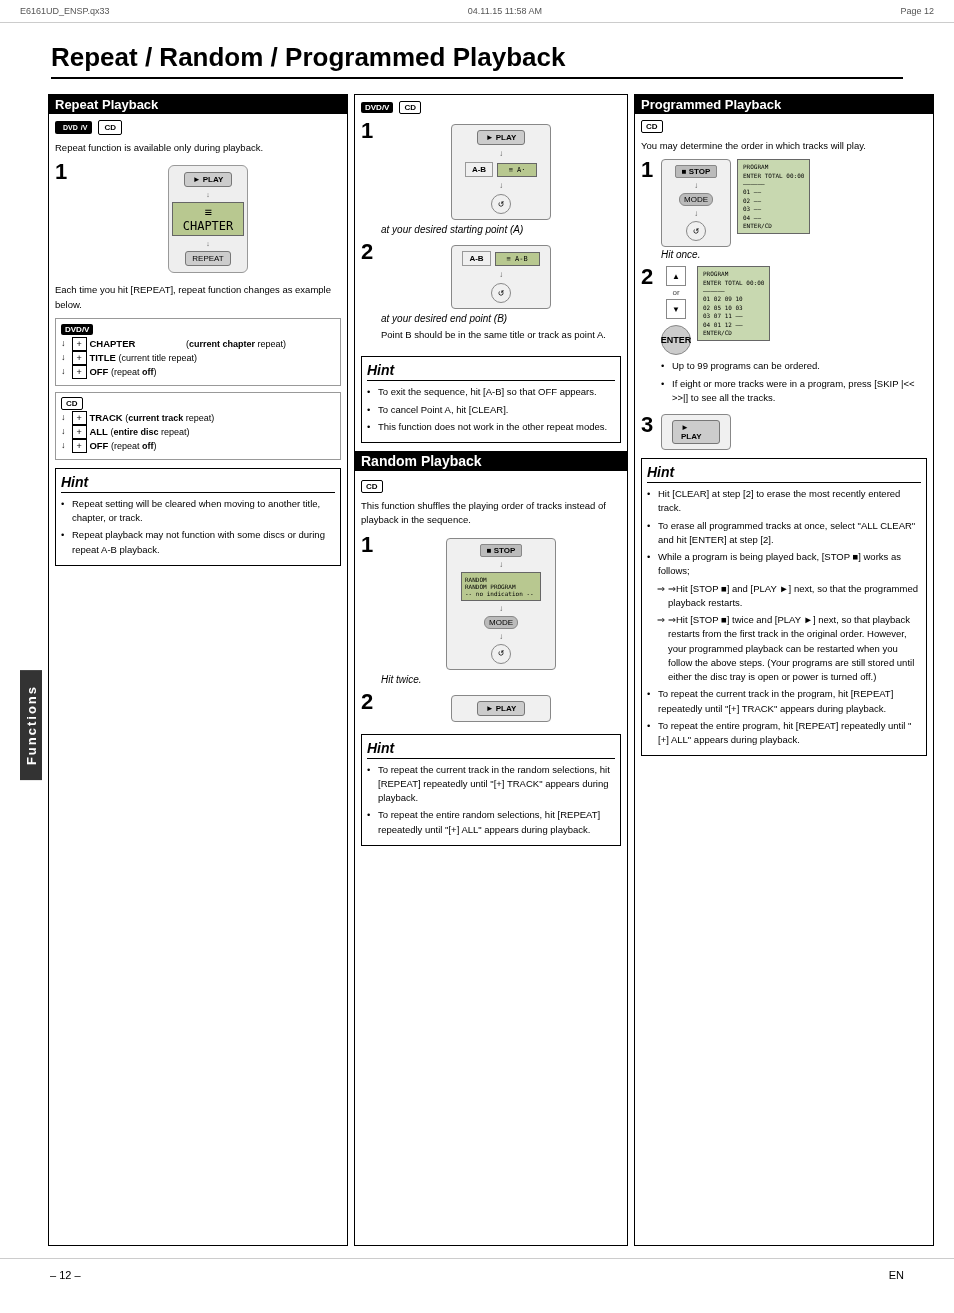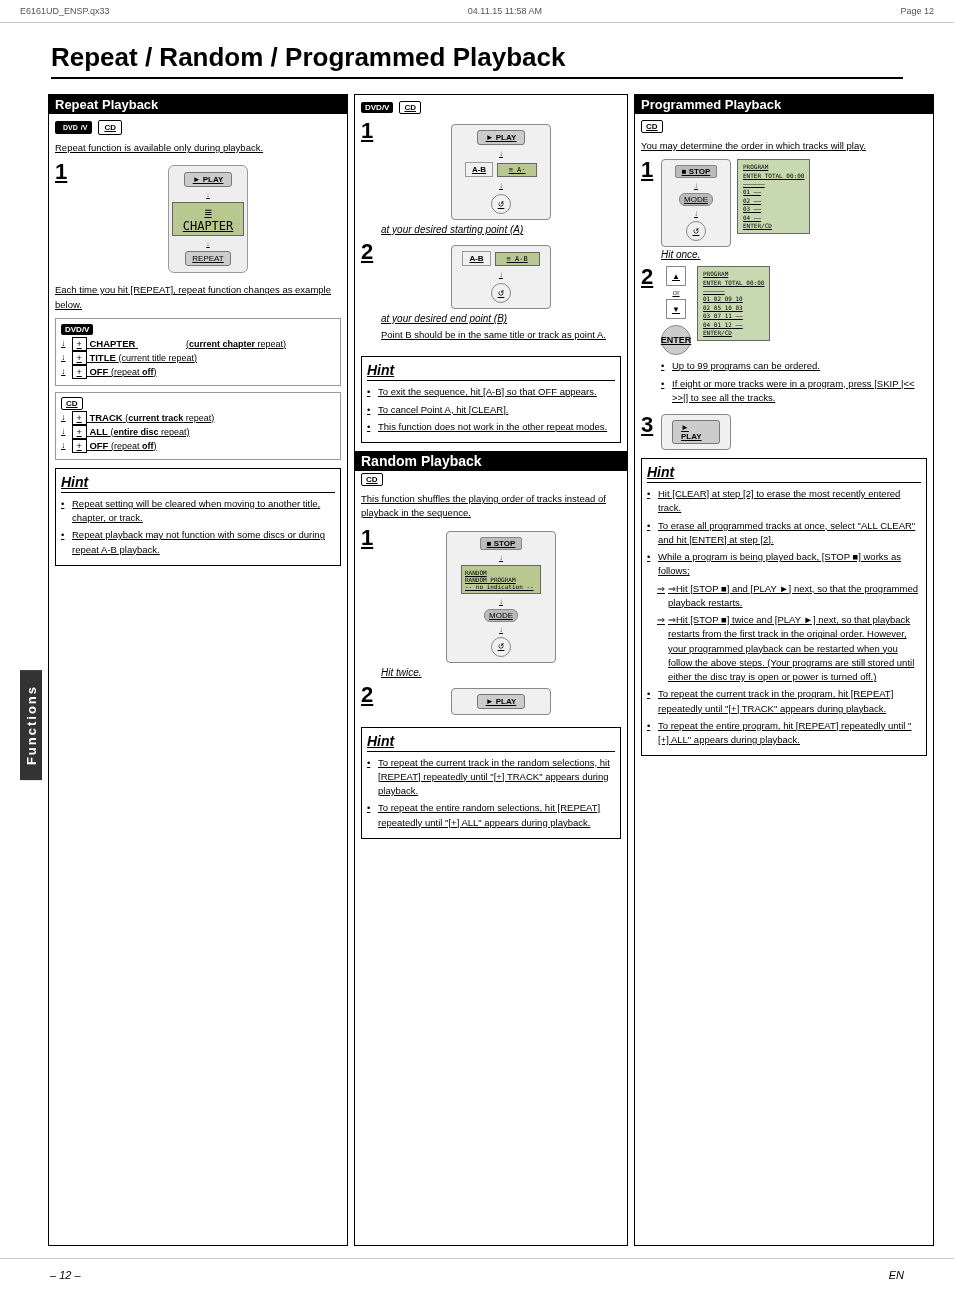--- a/index.html
+++ b/index.html
@@ -25,21 +25,20 @@
       font-weight: bold;
       padding: 12px 20px 8px 20px;
       border-bottom: 2px solid #000;
       margin: 0 20px;
     }
     .column {
       flex: 1;
       border: 1.5px solid #000;
       padding: 6px;
       position: relative;
-      text-decoration: underline;
     }
     .column-title {
       font-size: 13px;
       font-weight: bold;
       background: #000;
       color: #fff;
       padding: 2px 6px;
       margin: -6px -6px 6px -6px;
       display: block;
     }
@@ -126,21 +125,21 @@
       min-width: 30px;
       text-align: center;
     }
     .body-text { font-size: 9.5px; line-height: 1.5; margin-bottom: 6px; }
     .sub-section-title {
       font-size: 14px;
       font-weight: bold;
       background: #000;
       color: #fff;
       padding: 2px 6px;
-      margin: 8px -6px 2px -6px;
+      margin: 8px -6px 9px -6px;
     }
     .page-footer {
       text-align: center;
       padding: 10px;
       font-size: 11px;
       border-top: 1px solid #ccc;
       margin-top: 8px;
     }
     .functions-tab {
       position: absolute;
@@ -575,17 +574,17 @@
           <span class="bullet-dot">•</span>
           <span>To repeat the entire program, hit [REPEAT] repeatedly until "[+] ALL" appears during playback.</span>
         </div>
       </div>
     </div>
 
   </div>
 </div>
 
 <div class="page-footer">
-  <div style="display:flex; justify-content:space-between; padding: 0 40px; font-style: italic;">
+  <div style="display:flex; justify-content:space-between; padding: 0 40px;">
     <span>– 12 –</span>
     <span>EN</span>
   </div>
 </div>
 
 </body></html>

